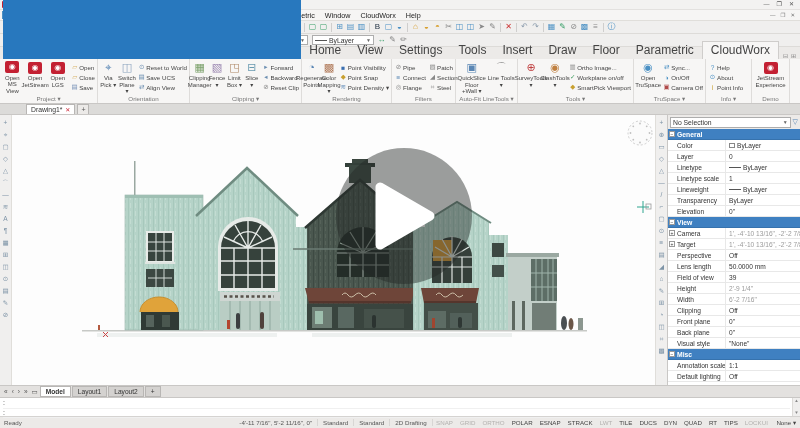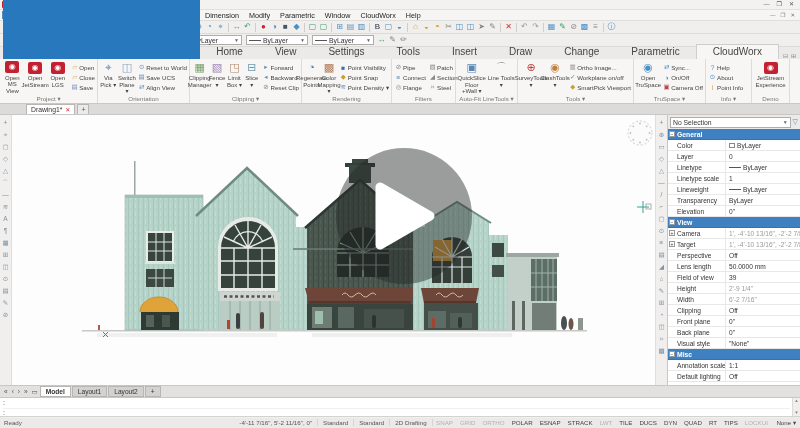--- a/index.html
+++ b/index.html
@@ -21,21 +21,21 @@
   
   .toolbar{height:13px;display:flex;align-items:center;background:#f0efee;border-bottom:1px solid #dddbd8;padding:0 2px;}
   .tbi{width:11px;text-align:center;font-size:8px;line-height:12px;flex:none;}
   .sep{width:1px;height:9px;background:#cfcecd;margin:0 2px;flex:none;}
   .combo{display:inline-flex;align-items:center;height:10px;background:#fff;border:1px solid #adadad;font-size:6.8px;color:#333;padding:0 2px;margin:0 2px;flex:none;}
   .combo .arr{margin-left:auto;color:#666;font-size:5px;padding-left:2px;}
   .sw{width:6px;height:5px;background:#fff;border:1px solid #888;margin-right:2px;flex:none;}
   .lng{width:12px;border-top:1px solid #555;margin-right:2px;flex:none;}
   
   .ribtabs{height:12px;display:flex;align-items:flex-end;background:#eceae8;padding-left:3px;}
-  .rtab{font-size:10px;color:#444;padding:1px 16px 2px;white-space:nowrap;}
+  .rtab{font-size:12px;color:#444;padding:1px 8px 2px;white-space:nowrap;}
   .rtab.app{background:#2878be;color:#fff;border-radius:2px 2px 0 0;}
   .rtab.active{background:#f7f6f5;border:1px solid #cfcdcb;border-bottom:none;}
   .ribcorner{margin-left:auto;display:flex;gap:3px;padding:0 4px;font-size:6px;color:#888;}
   .ribbon{height:45px;display:flex;background:#f7f6f5;border-bottom:1px solid #c9c7c5;overflow:hidden;}
   .rgroup{display:flex;flex-direction:column;border-right:1px solid #dedcda;flex:none;}
   .ritems{flex:1;display:flex;align-items:stretch;padding:1px 1px 0;min-height:0;}
   .rlabel{height:9px;font-size:6.2px;color:#777;text-align:center;line-height:9px;white-space:nowrap;overflow:hidden;}
   .rbig{display:flex;flex-direction:column;align-items:center;flex:1;min-width:0;padding:0 1px;}
   .rbig .ric{height:15px;display:flex;align-items:center;justify-content:center;font-size:11px;line-height:15px;}
   .redico{width:14px;height:12px;background:#c32032;border-radius:2px;color:#fff;font-size:8px;line-height:12px;text-align:center;}
@@ -223,21 +223,21 @@
     </div>
 
   <div class="ribtabs" id="ribtabs">
       <span class="rtab app">File</span>
       <span class="rtab">Home</span>
       <span class="rtab">View</span>
       <span class="rtab">Settings</span>
       <span class="rtab">Tools</span>
       <span class="rtab">Insert</span>
       <span class="rtab">Draw</span>
-      <span class="rtab">Change</span>
+      <span class="rtab">Floor</span>
       <span class="rtab">Parametric</span>
       <span class="rtab active">CloudWorx</span>
       <span class="ribcorner">
         <span>⊟</span>
         <span>⊞</span>
       </span>
     </div>
   <div class="ribbon" id="ribbon">
       <div class="rgroup" style="width: 98px;">
         <div class="ritems">

